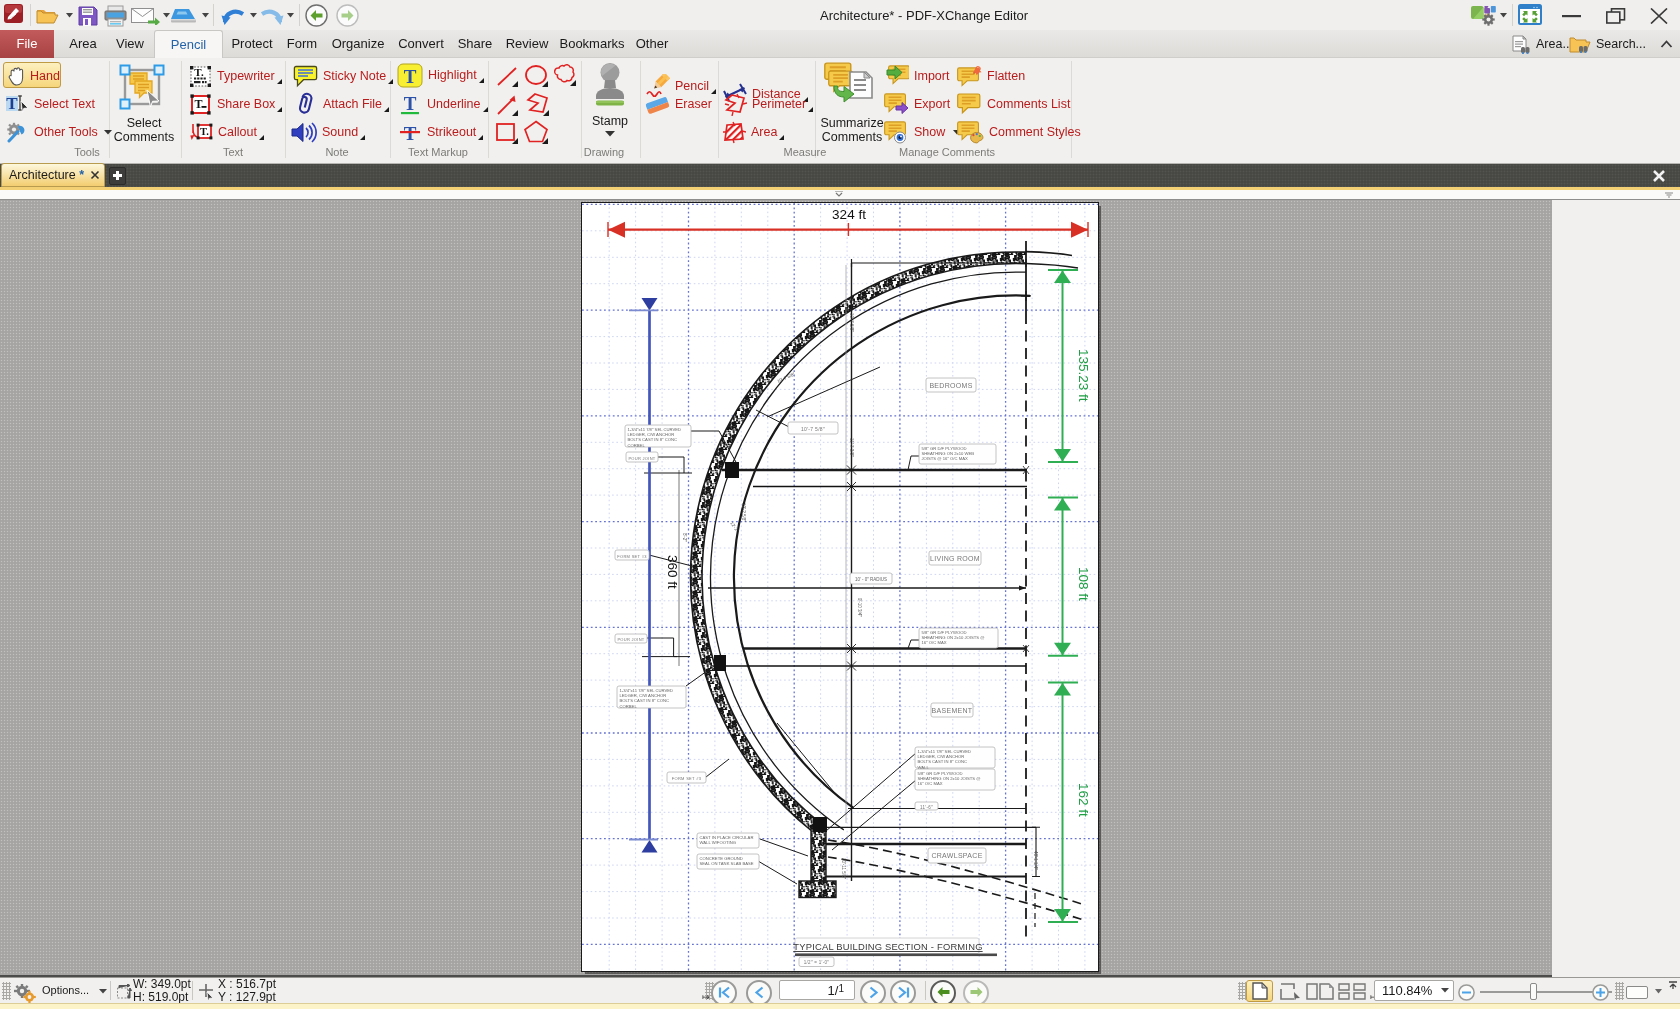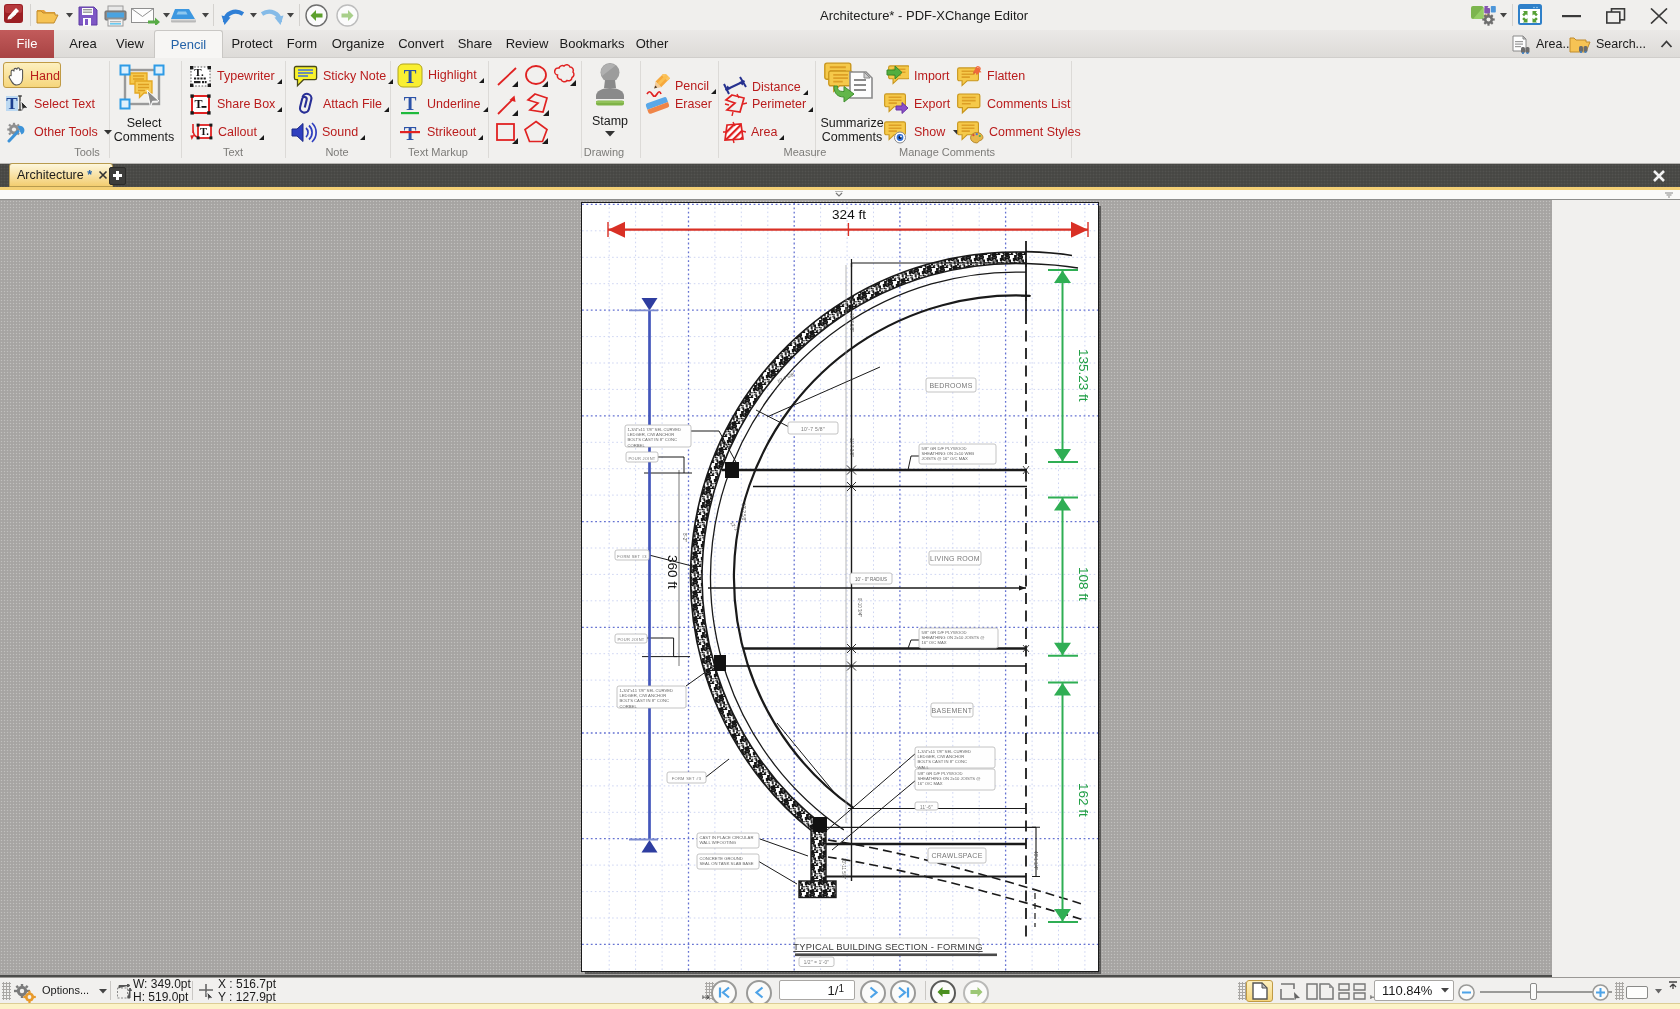--- a/index.html
+++ b/index.html
@@ -19,21 +19,21 @@
 
 #ribbon{position:absolute;left:0;top:58px;width:1680px;height:106px;background:#f1f0ee;border-bottom:1px solid #b7b5b2;box-sizing:border-box;}
 .rsep{position:absolute;top:3px;width:1px;height:97px;background:#dcdad7;}
 .gcap{position:absolute;top:88px;font-size:11px;color:#7c7b78;width:140px;text-align:center;margin-left:-70px;}
 .sbtn{position:absolute;height:24px;display:flex;align-items:center;white-space:nowrap;}
 .sbtn .lbl{font-size:12.5px;color:#b91c1c;margin-left:5px;}
 .corner{width:5px;height:5px;margin-left:2px;margin-top:10px;}
 .bigbtn{position:absolute;text-align:center;font-size:12.5px;color:#1a1a1a;line-height:13.5px;}
 
 #tabbar{position:absolute;left:0;top:164px;width:1680px;height:23px;background:#4a4a47;background-image:radial-gradient(rgba(255,255,255,.05) 0.7px,transparent 1.1px),radial-gradient(rgba(0,0,0,.12) 0.7px,transparent 1.1px);background-size:3px 3px,3px 3px;background-position:0 0,1.5px 1.5px;}
-#doctab{position:absolute;left:1px;top:-1px;width:104px;height:24px;background:linear-gradient(#fdf7dd,#f3cd70);border-radius:3px 3px 0 0;border:1px solid #b89b4e;box-sizing:border-box;margin-left:8px;}
+#doctab{position:absolute;left:1px;top:-1px;width:104px;height:24px;background:linear-gradient(#fdf7dd,#f3cd70);border-radius:3px 3px 0 0;border:1px solid #b89b4e;box-sizing:border-box;}
 #doctab span{position:absolute;left:7px;top:4px;font-size:12.5px;color:#1b1b1b;}
 #goldstrip{position:absolute;left:0;top:187px;width:1680px;height:3px;background:#f4d075;}
 #whitestrip{position:absolute;left:0;top:190px;width:1680px;height:10px;background:#fafaf9;border-bottom:1px solid #8e8e8c;box-sizing:border-box;}
 
 #canvas{position:absolute;left:0;top:200px;width:1552px;height:777px;border-bottom:2px solid #4c4c4a;box-sizing:border-box;background-color:#a9a7a5;background-image:radial-gradient(rgba(255,255,255,.28) 0.6px,transparent 1px),radial-gradient(rgba(116,114,112,.2) 0.6px,transparent 1px);background-size:3px 3px,3px 3px;background-position:0 0,1.5px 1.5px;}
 #page{position:absolute;left:582px;top:3px;width:516px;height:768px;background:#fff;outline:1px solid #1a1a1a;box-shadow:3px 3px 0 rgba(30,30,30,.55);}
 
 #statusbar{position:absolute;left:0;top:977px;width:1680px;height:26px;background:#f1f0ee;border-top:1px solid #9a9895;box-sizing:border-box;font-size:12px;color:#1a1a1a;}
 #yellowstrip{position:absolute;left:0;top:1003px;width:1680px;height:6px;background:#fcf3c8;border-top:1px solid #dccd96;box-sizing:border-box;}
 .grip{position:absolute;width:9px;height:18px;top:4px;background-image:radial-gradient(#a9a7a4 1px,transparent 1.2px);background-size:3px 3px;}
@@ -488,21 +488,21 @@
     <div class="sbtn" style="left:644px;top:34px">
       <svg width="26" height="24" viewBox="0 0 26 24">
           <g transform="rotate(-20 13 12)">
             <path d="M4 8 h18 a2 2 0 0 1 2 2 v4 h-22 v-4 a2 2 0 0 1 2-2 z" fill="#5aa8e8"></path>
             <path d="M2 14 h22 v3 a2 2 0 0 1-2 2 h-18 a2 2 0 0 1-2-2 z" fill="#ef8548"></path>
           </g>
         </svg>
       <span class="lbl">Eraser</span>
     </div>
 
-    <div class="sbtn" style="left:723px;top:17px">
+    <div class="sbtn" style="left:723px;top:24px">
       <svg width="24" height="22" viewBox="0 0 24 22">
           <path d="M2.5 14 L21.5 5" stroke="#26318f" stroke-width="2"></path>
           <path d="M1 8 l5 10 M17 1 l6 10" stroke="#26318f" stroke-width="2"></path>
           <path d="M2.5 14 l5.5-1 -3.5-3.5 z M21.5 5 l-5.5 1 3.5 3.5 z" fill="#26318f"></path>
         </svg>
       <span class="lbl">Distance</span>
       <svg class="corner" viewBox="0 0 6 6">
           <use href="#crn"></use>
         </svg>
     </div>

